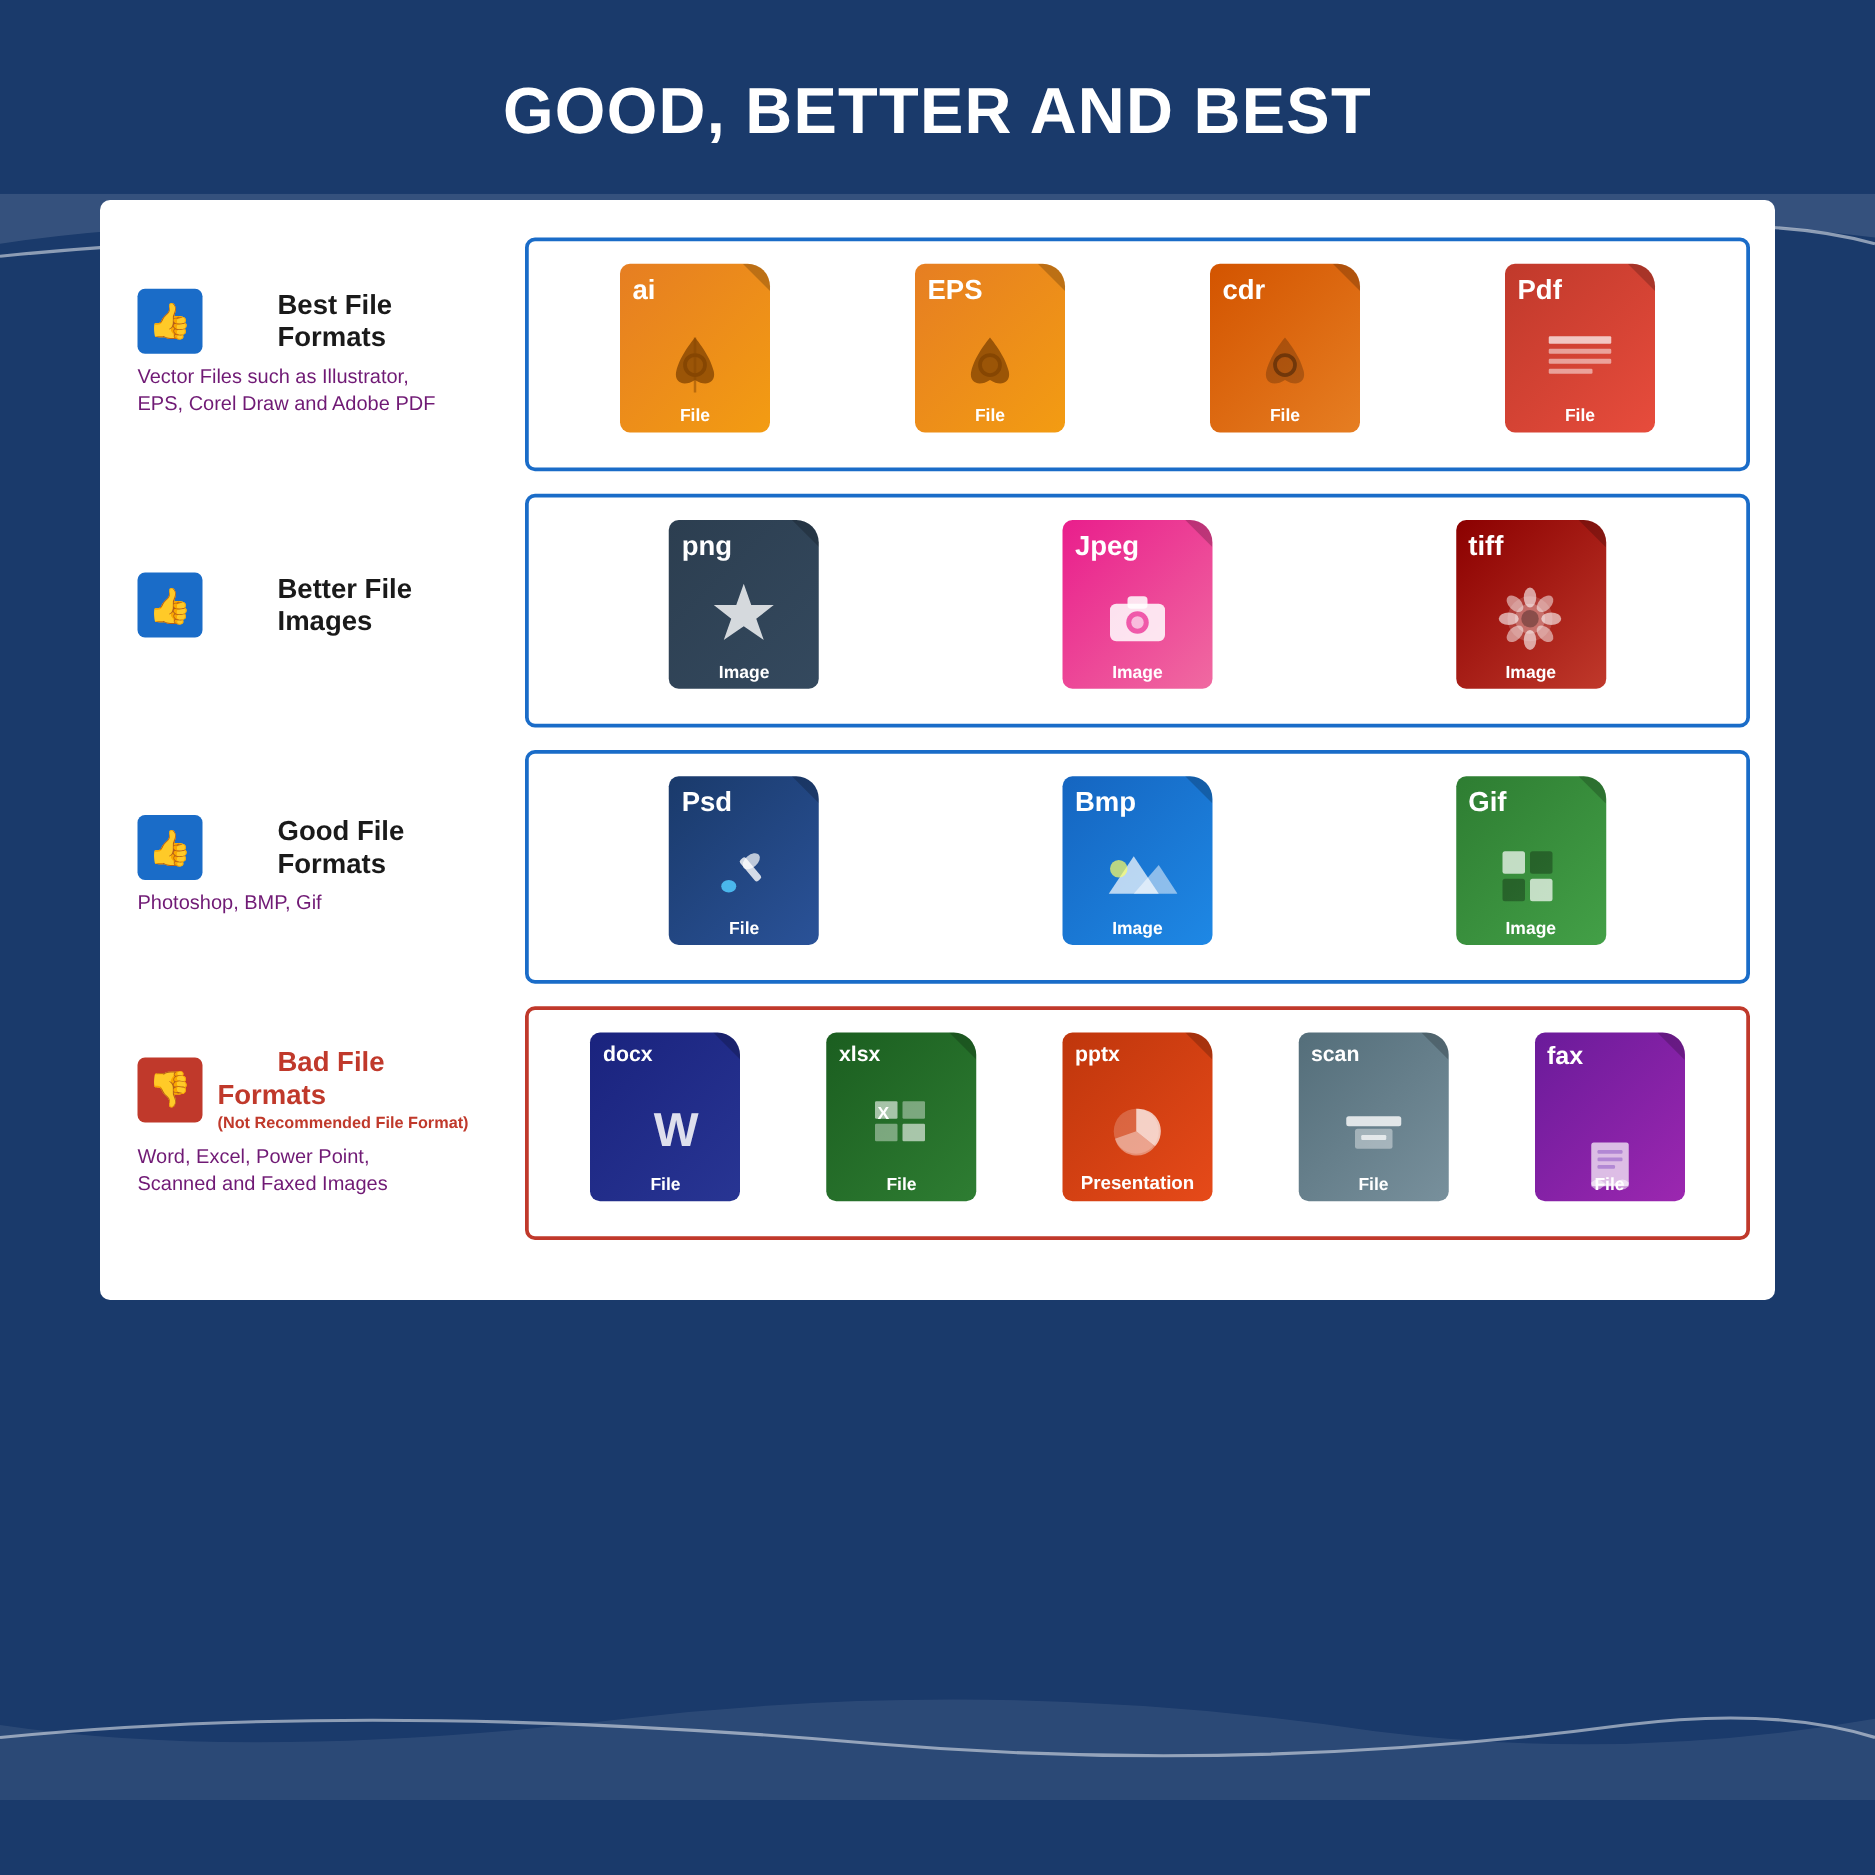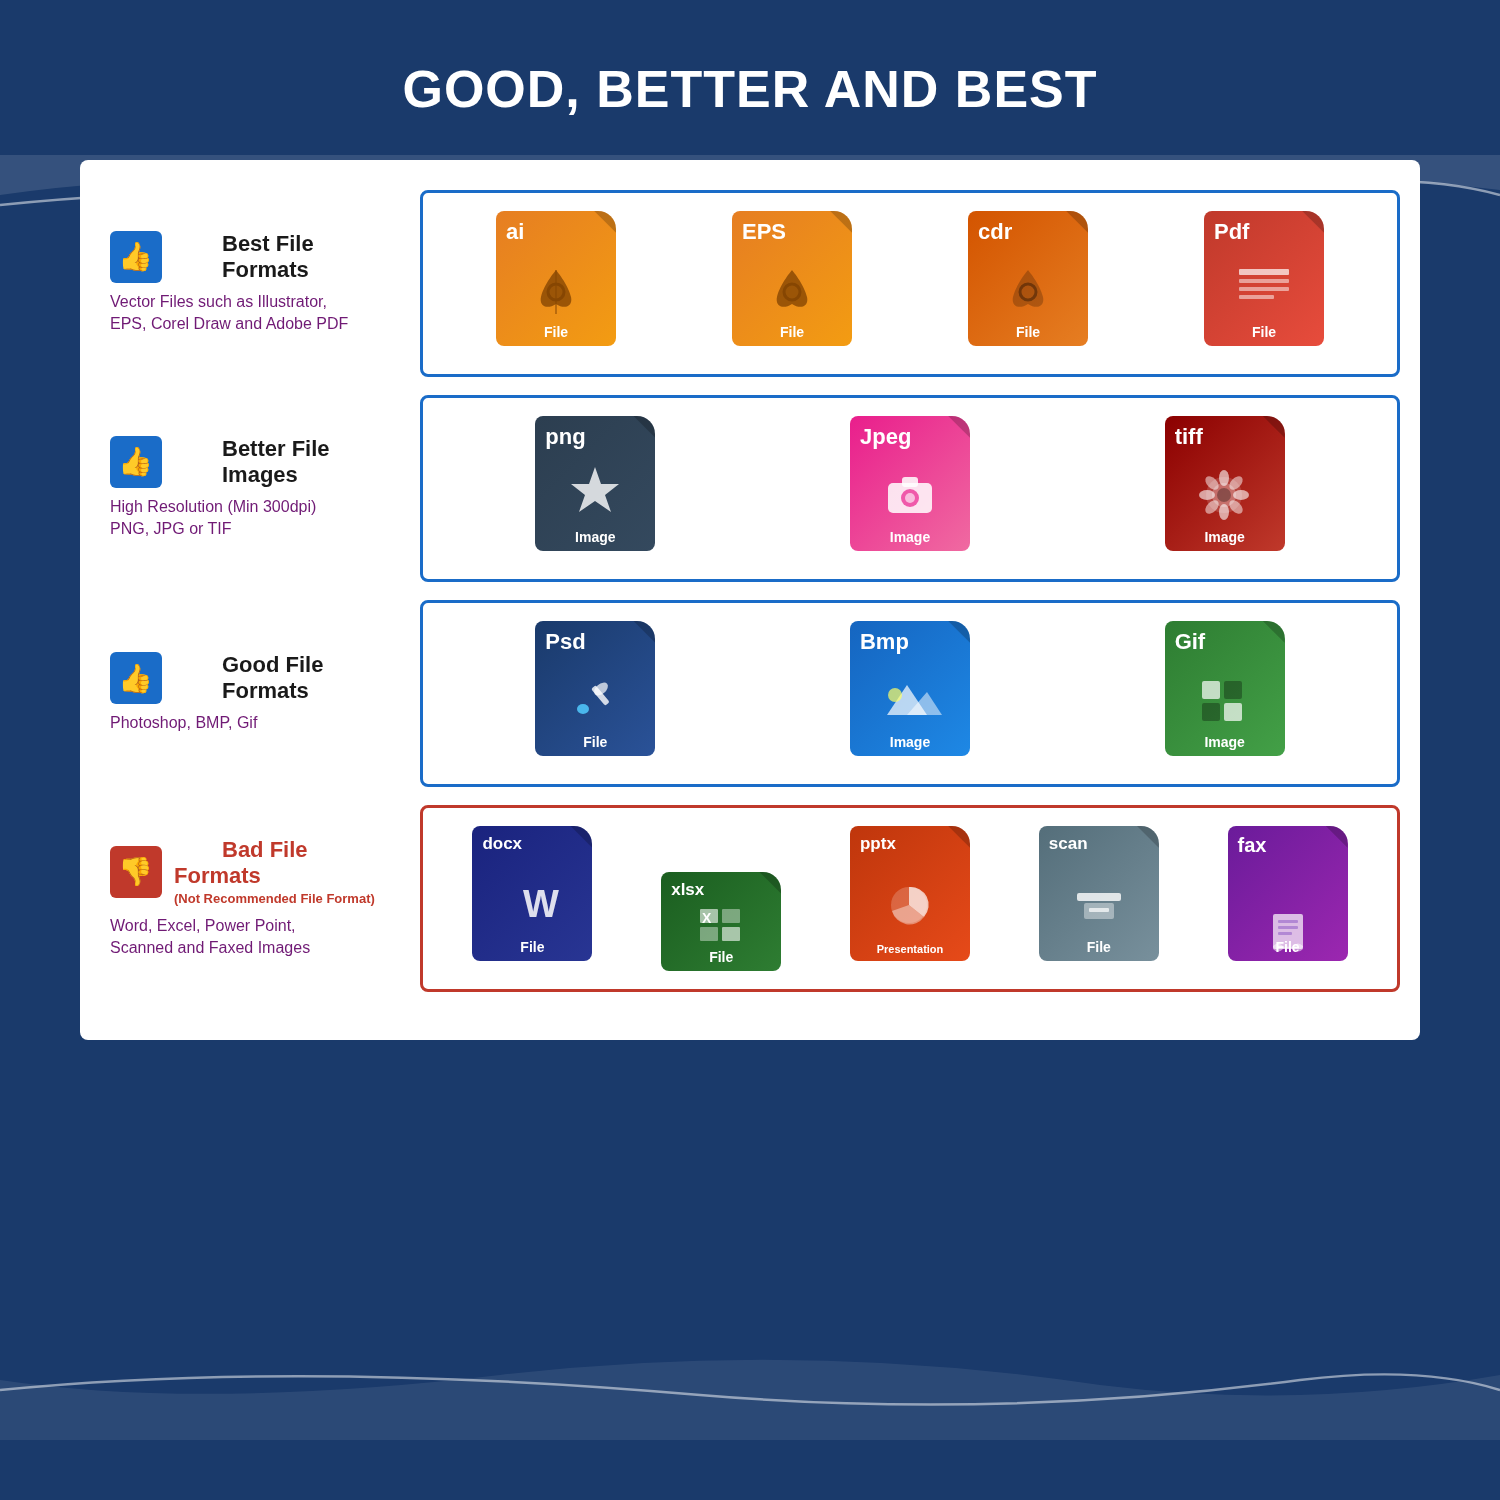--- a/index.html
+++ b/index.html
@@ -184,21 +184,21 @@
     .color-orange { background: linear-gradient(135deg, #e67e22, #f39c12); }
     .color-orange-dark { background: linear-gradient(135deg, #d35400, #e67e22); }
     .color-red { background: linear-gradient(135deg, #c0392b, #e74c3c); }
     .color-dark { background: linear-gradient(135deg, #2c3e50, #34495e); }
     .color-pink { background: linear-gradient(135deg, #e91e8c, #f06aa1); }
     .color-dark-red { background: linear-gradient(135deg, #8b0000, #c0392b); }
     .color-navy { background: linear-gradient(135deg, #1a3a6b, #2a5298); }
     .color-blue { background: linear-gradient(135deg, #1565c0, #1e88e5); }
     .color-green { background: linear-gradient(135deg, #2e7d32, #43a047); }
     .color-blue-word { background: linear-gradient(135deg, #1a237e, #283593); }
-    .color-green-excel { background: linear-gradient(135deg, #1b5e20, #2e7d32); margin-top: 46px; }
+    .color-green-excel { background: linear-gradient(135deg, #1b5e20, #2e7d32); }
     .color-orange-ppt { background: linear-gradient(135deg, #bf360c, #e64a19); }
     .color-gray-scan { background: linear-gradient(135deg, #546e7a, #78909c); }
     .color-purple-fax { background: linear-gradient(135deg, #6a1b9a, #9c27b0); justify-content: flex-end; }
     .swirl-top {
       position: absolute;
       top: 145px;
       left: 0;
       right: 0;
       height: 60px;
       z-index: 1;
@@ -292,21 +292,20 @@
     </div>
 
     <div class="section">
       <div class="section-left">
         <div class="section-header">
           <div class="thumbs-icon">
             <span class="thumbs-symbol">👍</span>
           </div>
           <span class="section-title">Better File Images</span>
         </div>
-        <div class="section-desc">High Resolution (Min 300dpi)<br>PNG, JPG or TIF</div>
       </div>
       <div class="files-box">
 
         <div class="file-icon">
           <div class="file-shape color-dark">
             <span class="file-ext">png</span>
             <svg width="65" height="60" viewBox="0 0 65 60" style="margin-top:18px">
 
               <polygon points="32,5 38,22 56,22 42,33 48,50 32,39 16,50 22,33 8,22 26,22" fill="rgba(255,255,255,0.8)"></polygon>
             </svg>
@@ -448,21 +447,21 @@
 
         <div class="file-icon">
           <div class="file-shape color-orange-ppt">
             <span class="file-ext" style="font-size:17px">pptx</span>
             <svg width="55" height="55" viewBox="0 0 55 55" style="margin-top:14px">
 
               <circle cx="27" cy="32" r="18" fill="rgba(255,255,255,0.2)"></circle>
               <path d="M27,32 L27,14 A18,18 0 0,1 42,44 Z" fill="rgba(255,255,255,0.7)"></path>
               <path d="M27,32 L42,44 A18,18 0 0,1 10,38 Z" fill="rgba(255,255,255,0.4)"></path>
             </svg>
-            <span class="file-label" style="font-size:11px">Presentation</span>
+            <span class="file-label" style="font-size:15px">Presentation</span>
           </div>
         </div>
 
         <div class="file-icon">
           <div class="file-shape color-gray-scan">
             <span class="file-ext" style="font-size:17px">scan</span>
             <svg width="60" height="55" viewBox="0 0 60 55" style="margin-top:14px">
 
               <rect x="8" y="20" width="44" height="8" rx="2" fill="rgba(255,255,255,0.8)"></rect>
               <rect x="15" y="30" width="30" height="16" rx="2" fill="rgba(255,255,255,0.4)"></rect>

